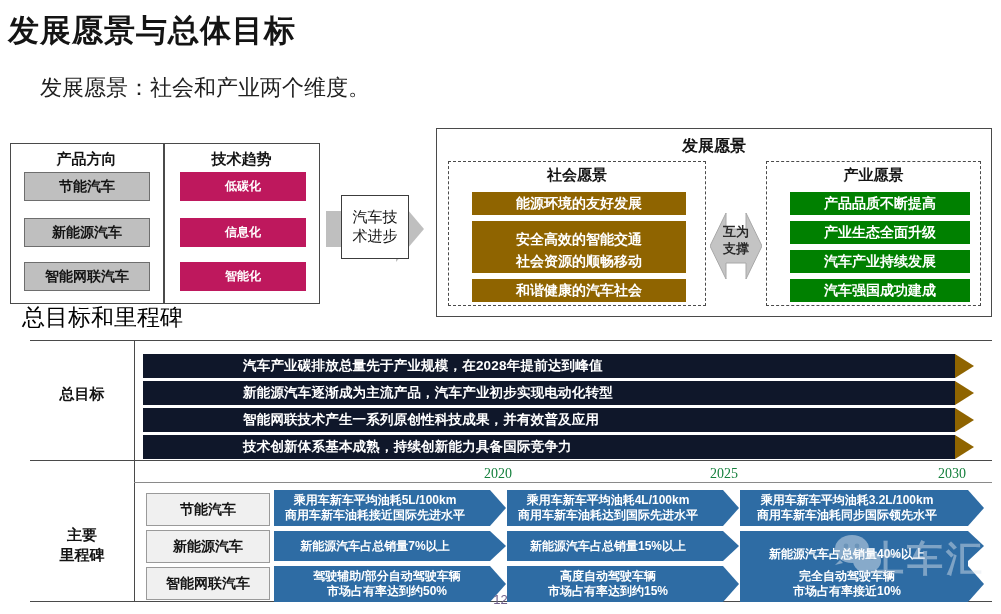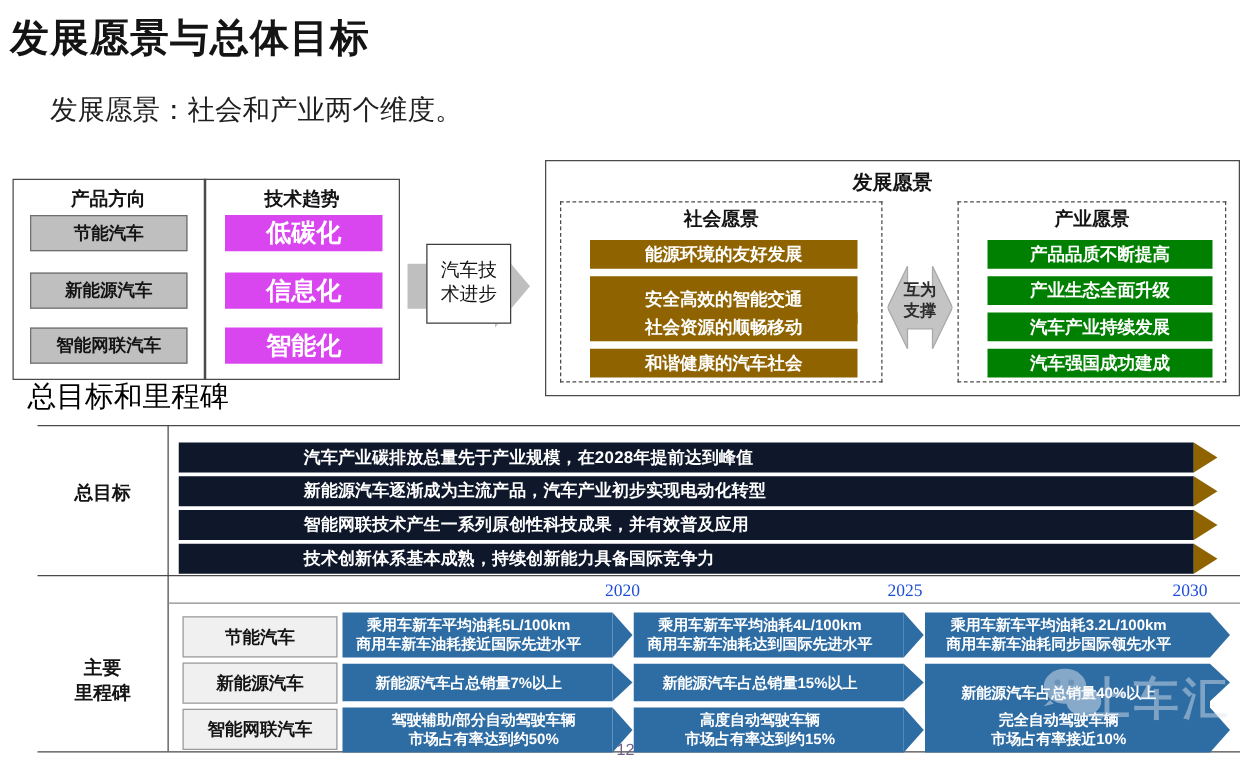--- a/index.html
+++ b/index.html
@@ -14,23 +14,23 @@
   #section-title{left:22px;top:302px;font-size:23px;font-weight:400;color:#000000;}
 
   
   #left-panel{left:10px;top:143px;width:310px;height:161px;border:1.5px solid #4a4a4a;background:#fff;box-sizing:border-box;}
   #left-divider{left:163px;top:143px;width:1.5px;height:161px;background:#4a4a4a;}
   .col-head{font-size:15px;font-weight:700;text-align:center;color:#141414;}
 
   .gray-box{background:#bfbfbf;border:1px solid #6e6e6e;box-sizing:border-box;
             display:flex;align-items:center;justify-content:center;
             font-size:14px;font-weight:700;color:#141414;}
-  .blue-box{background:#d946ef;box-sizing:border-box;
+  .blue-box{background:#be185d;box-sizing:border-box;
             display:flex;align-items:center;justify-content:center;
-            font-size:20px;font-weight:700;color:#ffffff;}
+            font-size:12px;font-weight:700;color:#ffffff;}
 
   
   #tech-arrow-shape{left:326px;top:211px;width:78px;height:36px;background:#bfbfbf;}
   #tech-arrow-head{left:396px;top:196px;width:0;height:0;
      border-top:33px solid transparent;border-bottom:33px solid transparent;border-left:28px solid #bfbfbf;}
   #tech-arrow-label{left:341px;top:195px;width:68px;height:64px;background:#ffffff;border:1.2px solid #3c3c3c;
      box-sizing:border-box;display:flex;align-items:center;justify-content:center;text-align:center;
      font-size:15px;font-weight:400;line-height:1.25;color:#141414;}
 
   
@@ -70,21 +70,21 @@
 
   .goal-text{padding-left:100px;font-size:13.5px;letter-spacing:.2px;}
 
   
   .ms-label{background:#f0f0f0;border:1px solid #9a9a9a;box-sizing:border-box;
             display:flex;align-items:center;justify-content:center;
             font-size:14px;font-weight:700;color:#141414;}
 
   .ms-chev-txt{width:100%;text-align:center;font-size:12px;line-height:1.25;padding-right:14px;}
 
-  .year-lbl{position:absolute;font-size:14px;color:#1d4ed8;font-family:"Liberation Serif",serif;}
+  .year-lbl{position:absolute;font-size:14px;color:#15803d;font-family:"Liberation Serif",serif;}
 
   #page-num{left:0;top:592px;width:1001px;text-align:center;font-size:13px;color:#6e5f8a;}
 
   
   #watermark{left:826px;top:527px;width:170px;height:70px;opacity:.45;pointer-events:none;}
   #wm-text{position:absolute;left:42px;top:8px;font-size:36px;font-weight:700;color:#dfe6ee;
            letter-spacing:3px;font-family:"Liberation Sans",sans-serif;}
 </style>
 </head>
 <body>

